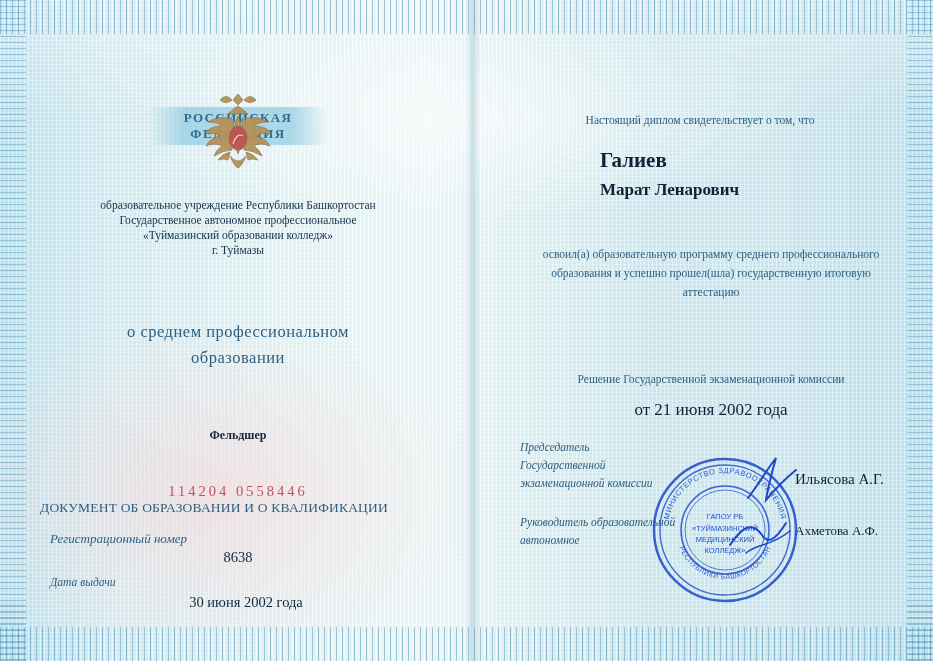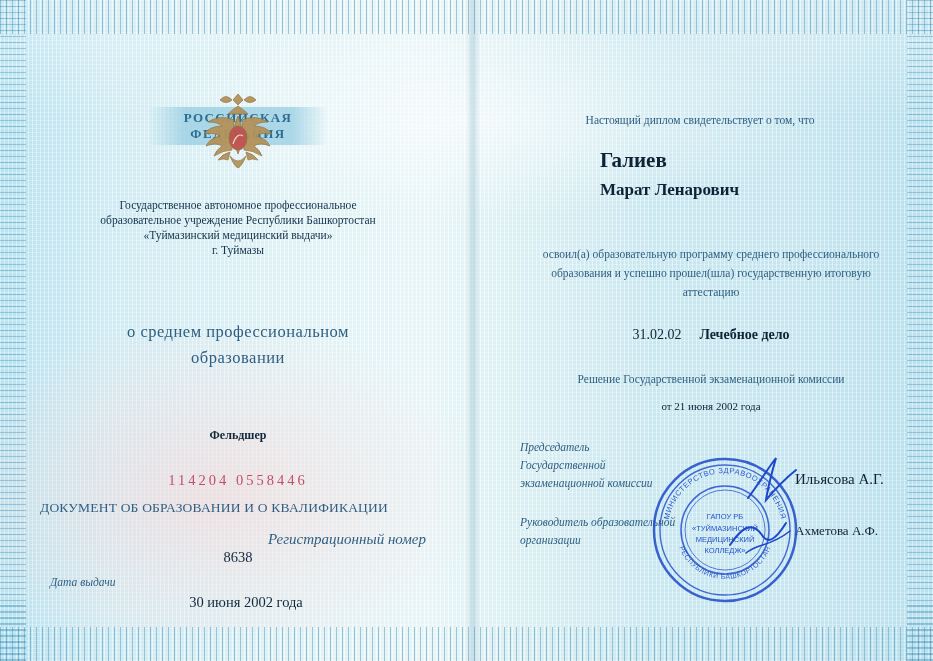--- a/index.html
+++ b/index.html
@@ -165,21 +165,21 @@
     width: 376px;
     text-align: center;
     font-size: 12px;
     font-weight: bold;
     color: #10263a;
   }
 
   .serial {
     position: absolute;
     left: 50px;
-    top: 472px;
+    top: 483px;
     width: 376px;
     text-align: center;
     font-size: 14.5px;
     letter-spacing: 3px;
     color: #c0506a;
   }
 
   .doc-kind {
     position: absolute;
     left: 40px;
@@ -190,22 +190,22 @@
     color: #2f5f82;
     letter-spacing: .2px;
     margin-top: 14px;
   }
 
   .reg-label {
     position: absolute;
     left: 50px;
     top: 531px;
     width: 376px;
-    text-align: right;
-    font-size: 15px;
+    text-align: left;
+    font-size: 13px;
     font-style: italic;
     color: #2f5f82;
   }
   .reg-value {
     position: absolute;
     left: 50px;
     top: 549px;
     width: 376px;
     text-align: center;
     font-size: 14.5px;
@@ -287,21 +287,21 @@
     text-align: center;
     font-size: 11.5px;
     color: #2f5f82;
   }
   .commission-date {
     position: absolute;
     left: 520px;
     top: 400px;
     width: 382px;
     text-align: center;
-    font-size: 11px;
+    font-size: 17px;
     color: #0f2336;
   }
 
   .sign-block-1 {
     position: absolute;
     left: 520px;
     top: 438px;
     width: 250px;
     font-size: 11.5px;
     font-style: italic;
@@ -391,23 +391,23 @@
 
         <path d="M44 70 q8 10 16 0 q-4 10 -8 12 q-4 -2 -8 -12z"></path>
       </g>
 
       <ellipse cx="52" cy="52" rx="9" ry="12" fill="#c0504d" stroke="#8d6f3c" stroke-width="0.8"></ellipse>
       <path d="M47 58 q4 -12 10 -8" stroke="#f0e0c0" stroke-width="1.2" fill="none"></path>
     </svg>
   </div>
 
   <div class="org">
+    <div>образовательное учреждение Республики Башкортостан</div>
     <div>Государственное автономное профессиональное</div>
-    <div>образовательное учреждение Республики Башкортостан</div>
-    <div>«Туймазинский медицинский выдачи»</div>
+    <div>«Туймазинский образовании колледж»</div>
     <div>г. Туймазы</div>
   </div>
 
   <div class="subtitle1">о среднем профессиональном</div>
   <div class="subtitle2">образовании</div>
 
   <div class="qual-value">Фельдшер</div>
 
   <div class="serial">114204  0558446</div>
   <div class="doc-kind">ДОКУМЕНТ ОБ ОБРАЗОВАНИИ И О КВАЛИФИКАЦИИ</div>
@@ -420,37 +420,34 @@
   <div class="certifies">Настоящий диплом свидетельствует о том, что</div>
   <div class="surname">Галиев</div>
   <div class="firstname">Марат Ленарович</div>
 
   <div class="program">
     <div>освоил(а) образовательную программу среднего профессионального</div>
     <div>образования и успешно прошел(шла) государственную итоговую</div>
     <div>аттестацию</div>
   </div>
 
-  <div class="spec">
-    <span class="code">31.02.02</span><span class="name">Лечебное дело</span>
-  </div>
 
   <div class="commission">Решение Государственной экзаменационной комиссии</div>
   <div class="commission-date">от 21 июня 2002 года</div>
 
   <div class="sign-block-1">
     <div>Председатель</div>
     <div>Государственной</div>
     <div>экзаменационной комиссии</div>
   </div>
   <div class="sign-name-1">Ильясова А.Г.</div>
 
   <div class="sign-block-2">
     <div>Руководитель образовательной</div>
-    <div>организации</div>
+    <div>автономное</div>
   </div>
   <div class="sign-name-2">Ахметова А.Ф.</div>
 
   <div class="signature-mark">
     <svg viewBox="0 0 60 60" width="60" height="60" aria-hidden="true">
       <path d="M6 46 C 18 30, 26 16, 34 6 C 30 20, 26 34, 24 48 C 34 36, 44 26, 54 18" fill="none" stroke="#1b49c9" stroke-width="2" stroke-linecap="round"></path>
     </svg>
   </div>
   <div class="signature-mark-2">
     <svg viewBox="0 0 70 60" width="70" height="60" aria-hidden="true">

